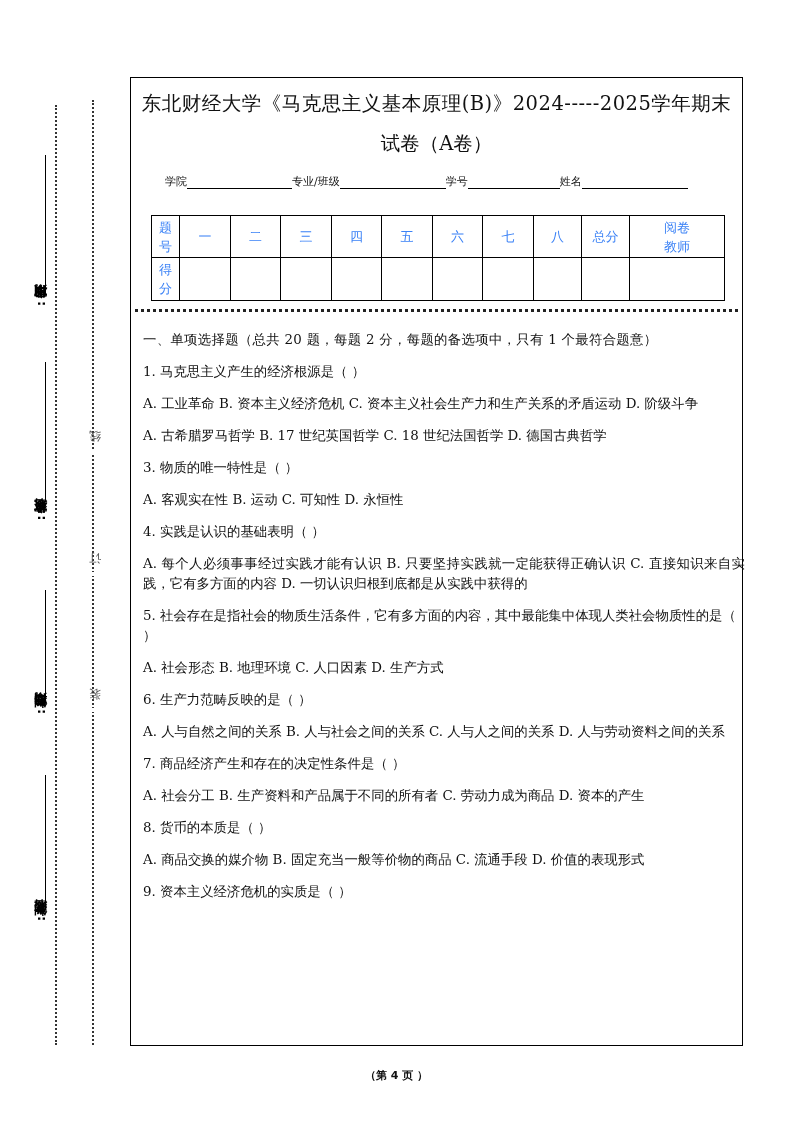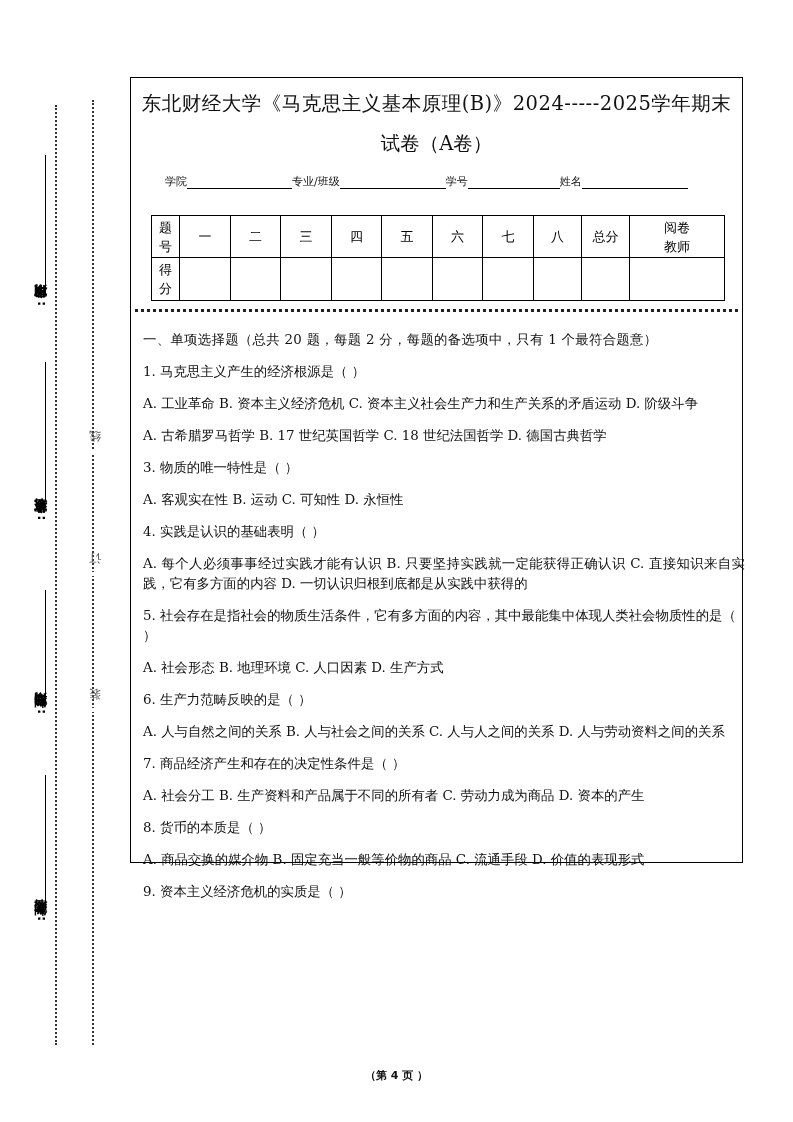--- a/index.html
+++ b/index.html
@@ -23,42 +23,42 @@
     .margin-line { position: absolute; width: 0; border-left: 1px solid #000; left: 45px; }
     .binding-char {
       position: absolute; left: 88px; font-size: 12px; color: #555;
       background: #fff; writing-mode: vertical-rl; transform: rotate(180deg);
       line-height: 14px; padding: 2px 0;
       font-family: "DejaVu Serif", serif;
     }
 
     
     .frame {
-      position: absolute; left: 130px; top: 77px; width: 613px; height: 786px;
+      position: absolute; left: 130px; top: 77px; width: 613px; height: 969px;
       border: 1.5px solid #000; box-sizing: border-box;
     }
     .title-line1 {
       position: absolute; left: 0; top: 12px; width: 100%;
       text-align: center; font-size: 19.5px; letter-spacing: 0.5px;
       white-space: nowrap;
     }
     .title-line2 {
       position: absolute; left: 0; top: 52px; width: 100%;
       text-align: center; font-size: 19.5px;
     }
     .info-row {
       position: absolute; left: 34px; top: 96px; font-size: 11px;
       display: flex; align-items: flex-end; white-space: nowrap;
     }
     .info-row .blank { display: inline-block; border-bottom: 1px solid #000; height: 12px; }
 
     table.score {
       position: absolute; left: 20px; top: 137px;
       border-collapse: collapse; table-layout: fixed;
-      font-size: 13px; color: #000000;
+      font-size: 13px; color: #3b82f6;
       font-family: "DejaVu Sans", "Liberation Sans", sans-serif;
     }
     table.score td {
       border: 1.3px solid #000; text-align: center; vertical-align: middle;
       padding: 0; line-height: 20px;
     }
     .dots-sep {
       position: absolute; left: 4px; top: 231px; width: 603px;
       border-top: 3px dotted #222;
     }

